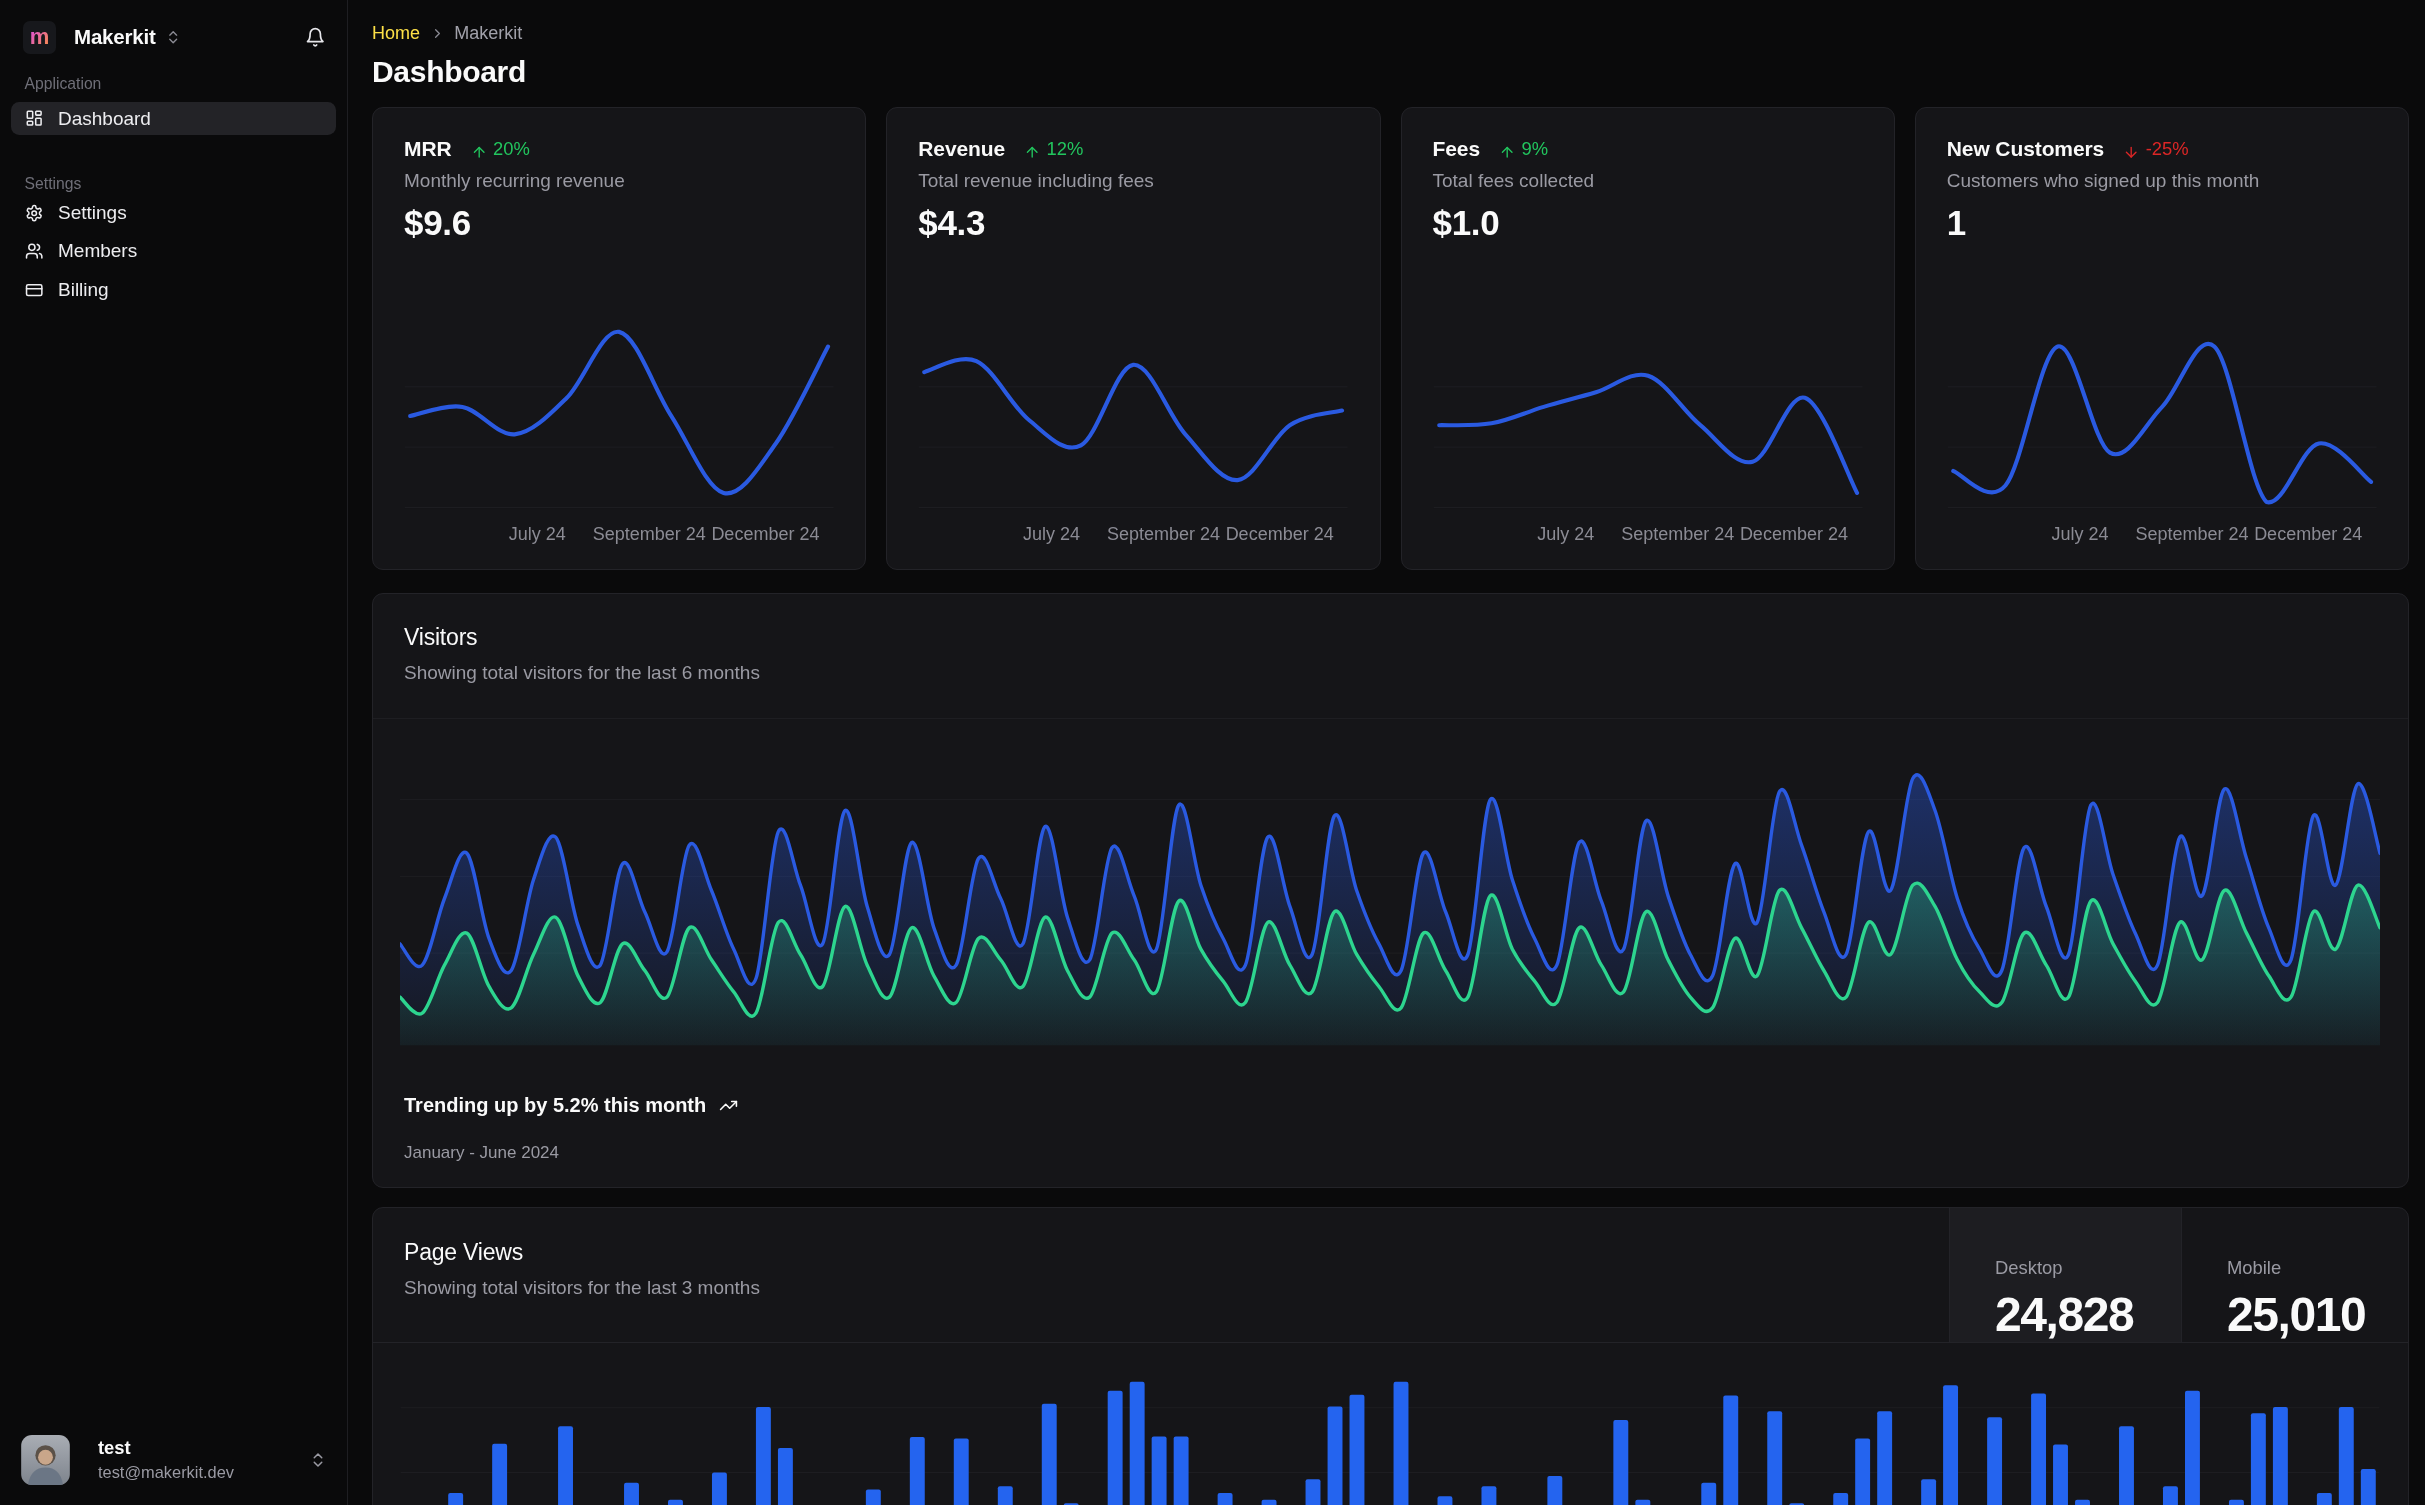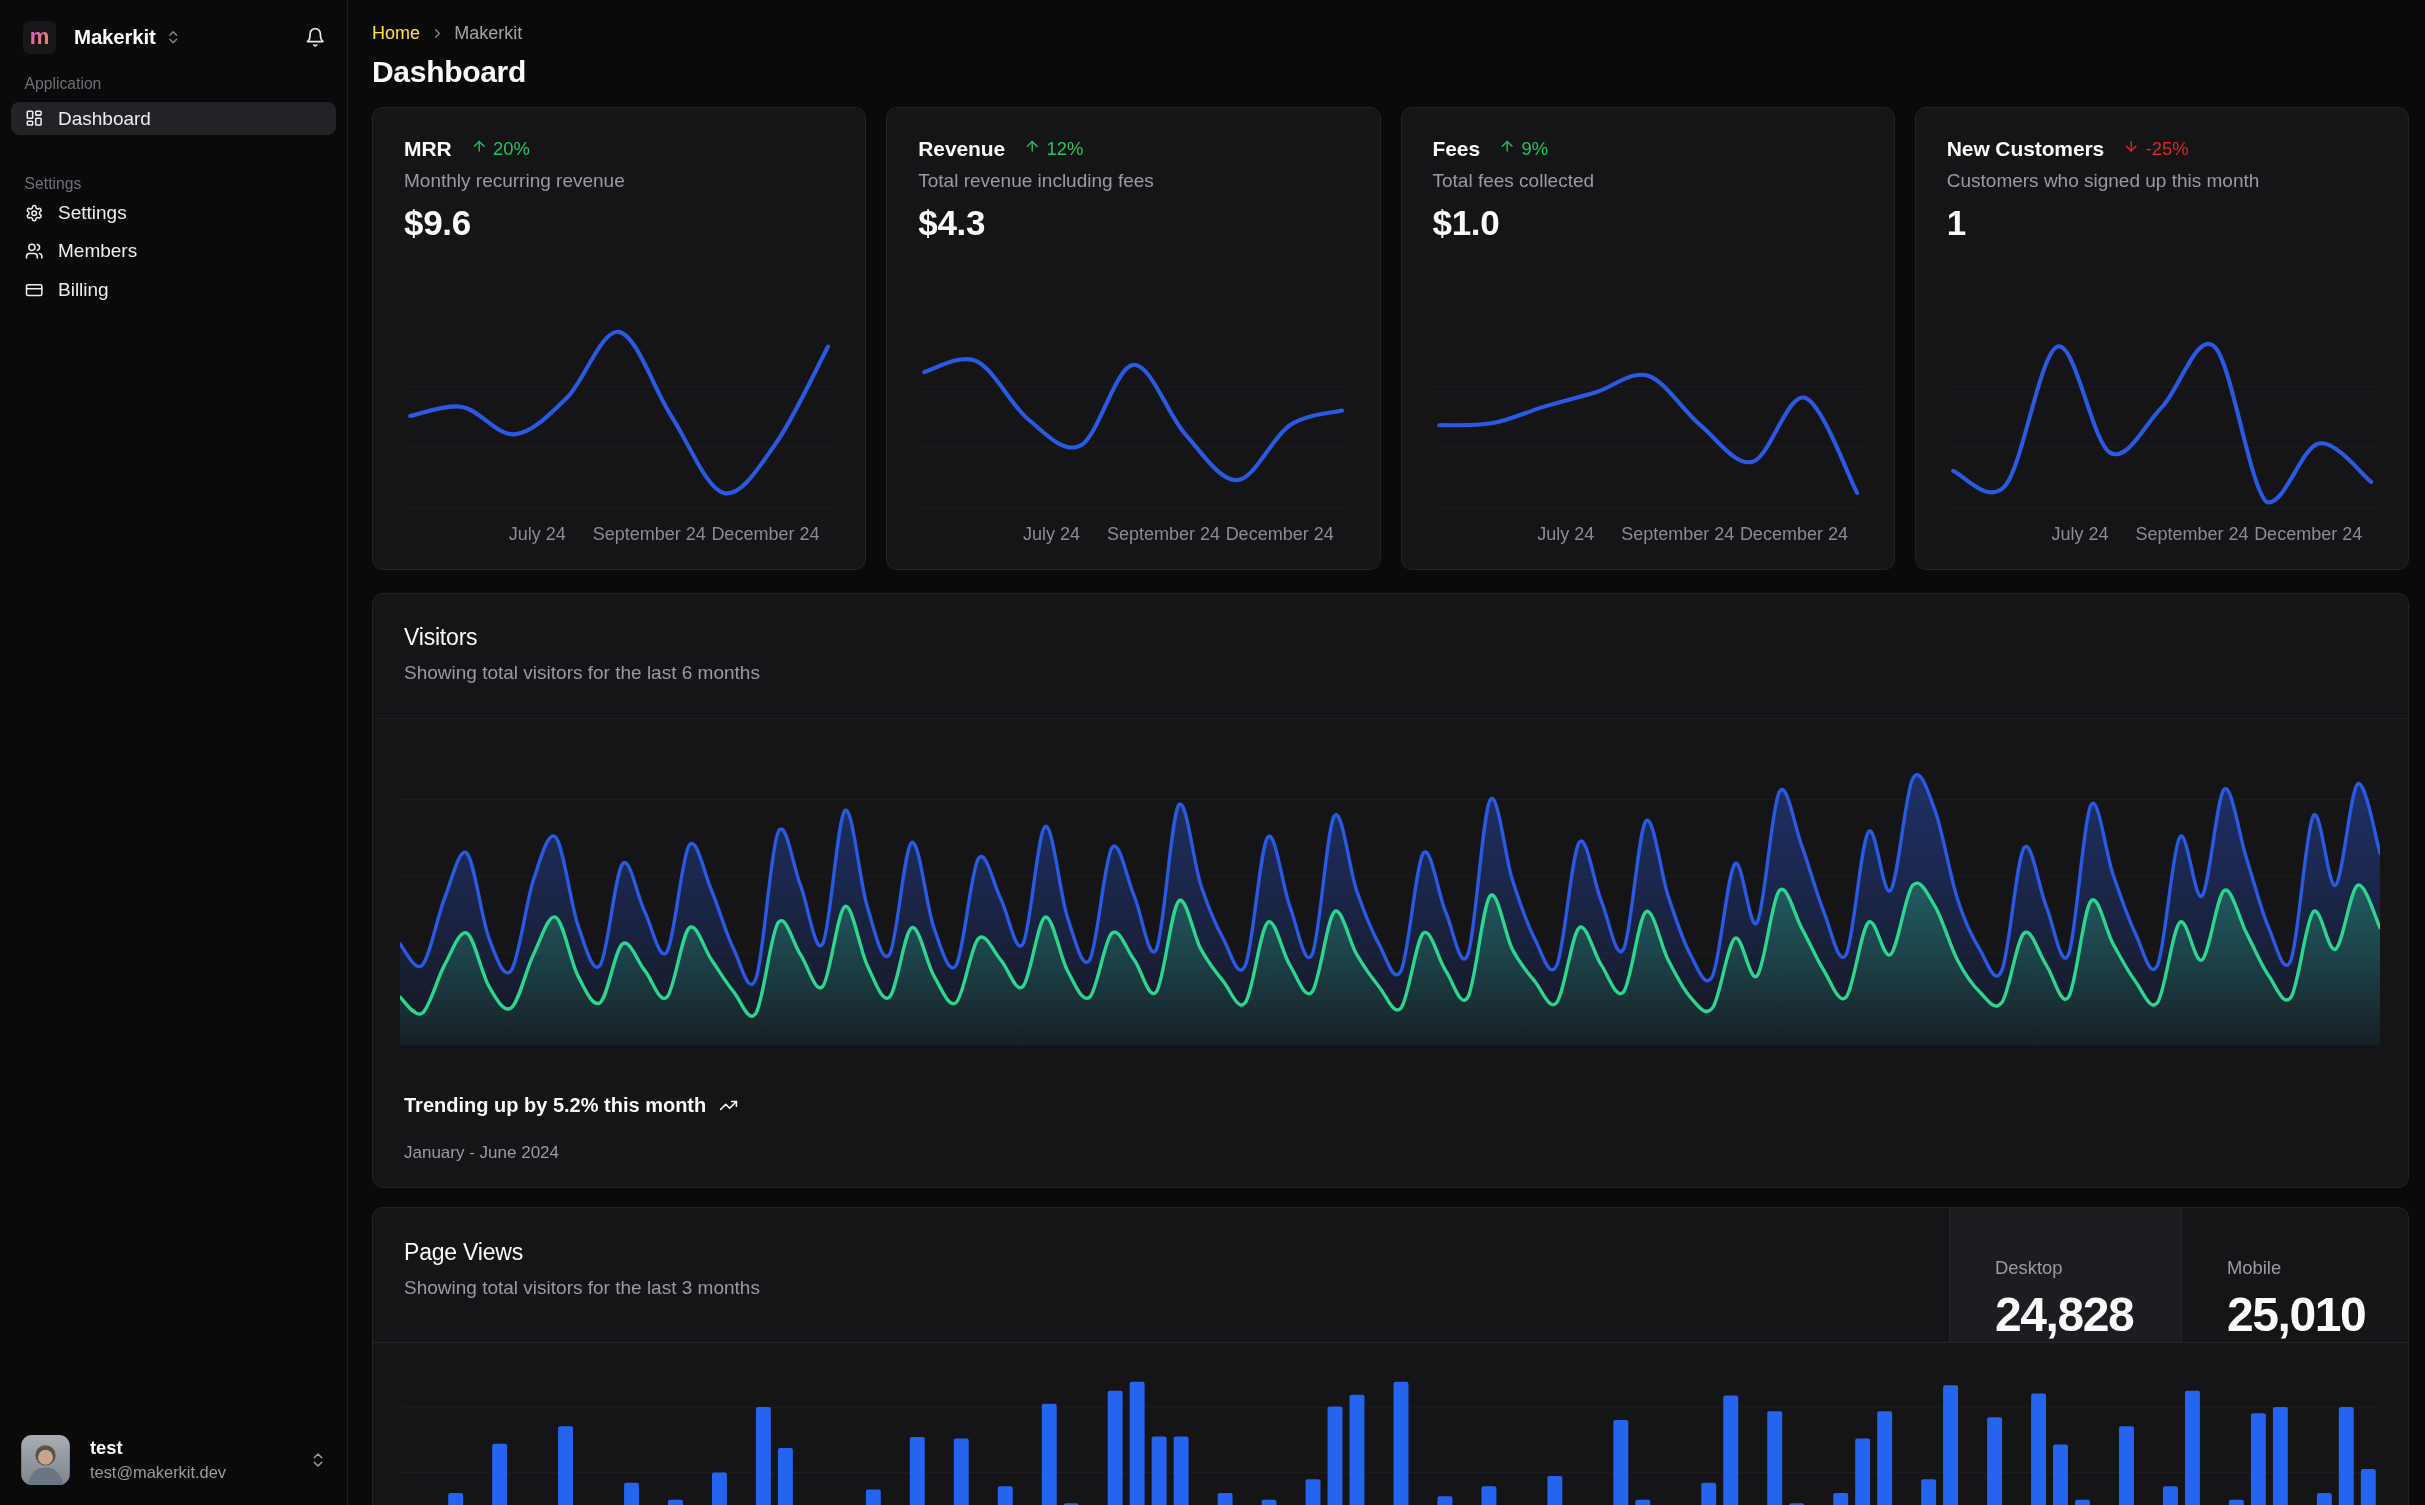--- a/index.html
+++ b/index.html
@@ -23,37 +23,37 @@
   .bell-btn{margin-left:auto;color:#e6e6ea;background:none;border:none;cursor:pointer}
   .section-label{padding:0 24.6px;color:var(--muted2);font-size:15.7px}
   .sl-1{margin-top:21px}
   .sl-2{margin-top:40px}
   .nav-item{margin:9.6px 11px 0;display:flex;align-items:center;height:33px;border-radius:8.2px;padding:0 13.6px;font-size:19px;color:#ededf0;cursor:pointer}
   .nav-item.active{background:var(--item-bg)}
   .nav-item .icon{margin-right:15px}
   .nav-item.plain{height:37px;margin-top:1.4px}
   .user-row{margin-top:auto;display:flex;align-items:center;padding:0 20.5px 0 21px;cursor:pointer}
   .avatar{width:49px;height:50px;border-radius:11px;overflow:hidden;flex:none}
-  .user-info{margin-left:20px}
+  .user-info{margin-left:28px}
   .user-name{font-size:18.4px;font-weight:600}
   .user-email{margin-top:4.8px;font-size:16.4px;color:var(--muted)}
   .user-chevrons{margin-left:auto;color:var(--muted)}
 
   
   main{flex:1;padding:23px 17px 0 24px;min-width:0}
   .breadcrumb{display:flex;align-items:center;gap:9.6px;font-size:18px;color:#a1a1aa}
   .crumb-home{color:#fde047;cursor:pointer}
   .crumb-sep{color:#8b8b94}
   h1.page-title{margin-top:11px;font-size:30px;font-weight:700;letter-spacing:-0.3px}
 
   .stats-row{display:flex;gap:20px;margin-top:18px}
   .stat-card{flex:1;height:463px;background:var(--card);border:0.7px solid var(--border);border-radius:11px;padding:29px 31px 24.6px;display:flex;flex-direction:column;min-width:0}
   .card-head{display:flex;align-items:center;gap:19px}
   .card-title{font-size:21px;font-weight:700;letter-spacing:-0.1px}
-  .delta{display:flex;align-items:flex-start;gap:6.1px;font-size:18.4px}
+  .delta{display:flex;align-items:flex-end;gap:6.1px;font-size:18.4px}
   .delta.up{color:var(--green)} .delta.down{color:var(--red)}
   .card-desc{margin-top:9px;font-size:19px;color:var(--muted)}
   .card-value{margin-top:11px;font-size:35px;font-weight:700;letter-spacing:-0.3px}
   .spark-wrap{margin-top:auto}
   svg.spark{display:block;width:100%;height:198px}
   .spark-labels{position:relative;height:26px;margin-top:5.5px;font-size:18px;color:#8b8b94}
   .spark-labels span{position:absolute;top:5.5px;transform:translateX(-50%);white-space:nowrap}
   .lx-0{left:31%}.lx-1{left:57%}.lx-2{left:84%}
 
   .panel{margin-top:22.5px;background:var(--card);border:0.7px solid var(--border);border-radius:11px}

